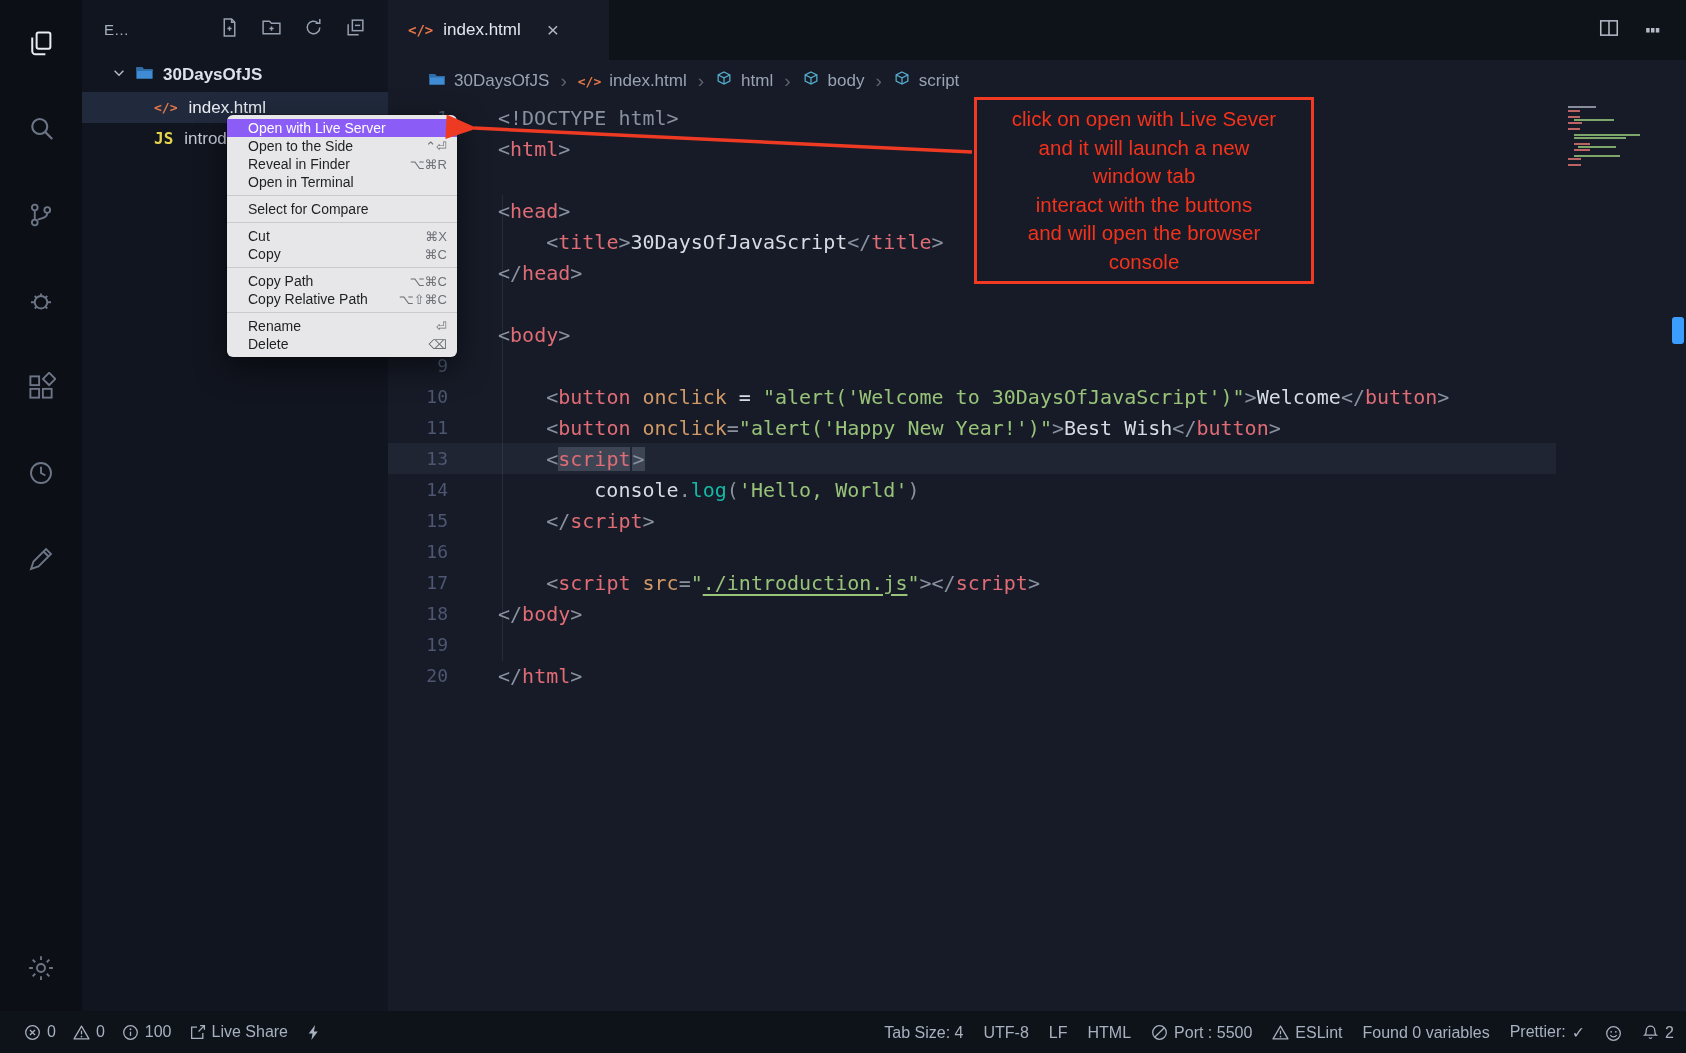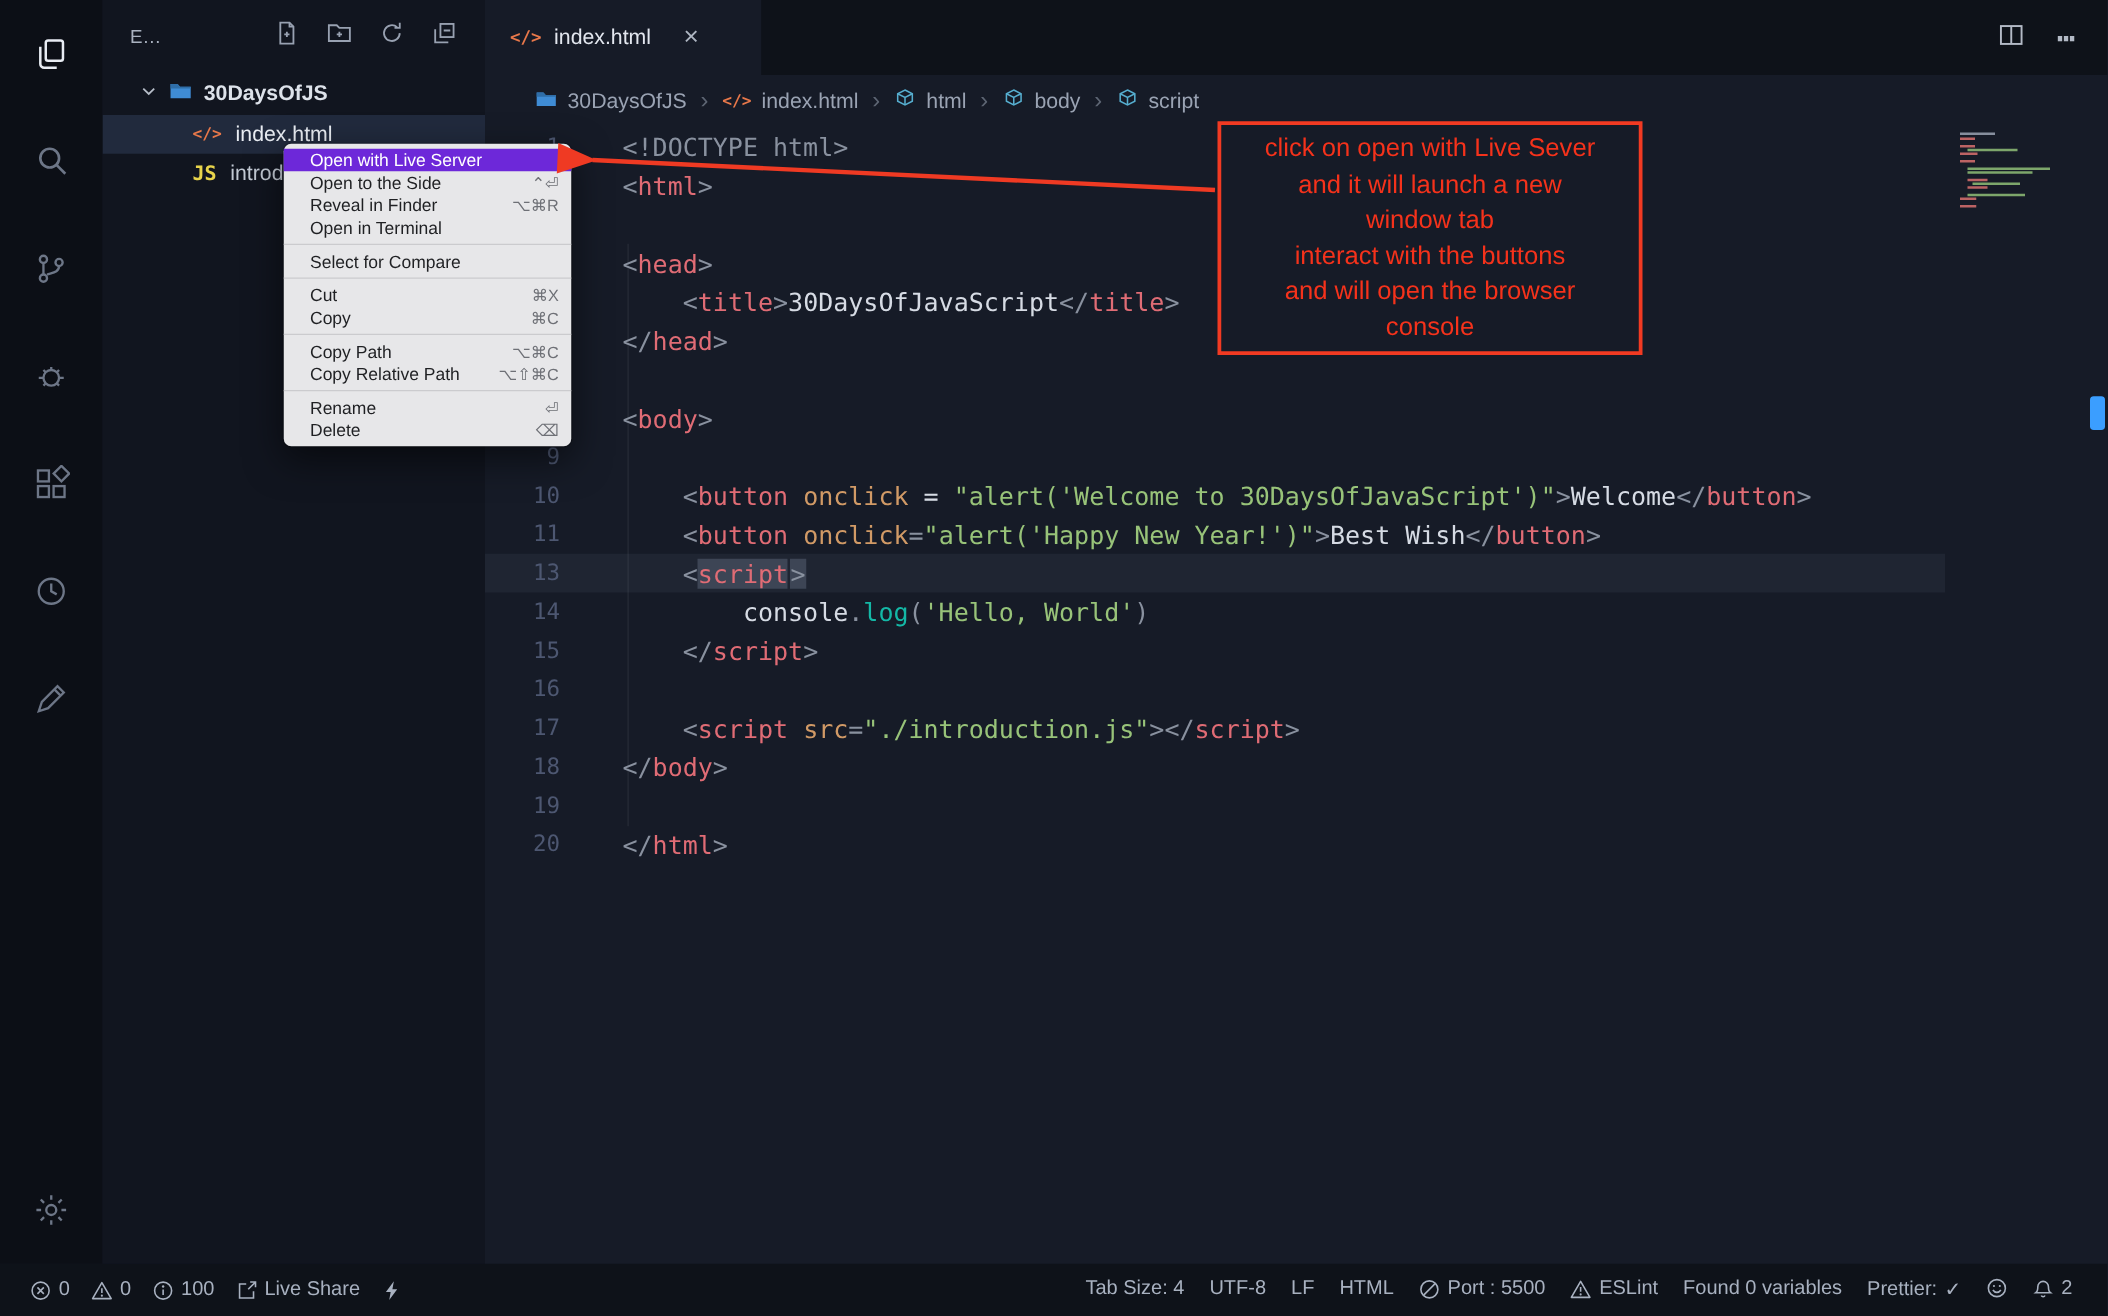--- a/index.html
+++ b/index.html
@@ -54,44 +54,44 @@
 
   .editor{position:absolute;top:102px;left:0;right:0;bottom:0}
   .indent-guide{position:absolute;left:114px;top:93px;width:1px;height:466px;background:rgba(255,255,255,.07)}
   .code{position:absolute;left:0;top:0;right:130px}
   .cline{display:flex;height:31px;align-items:center;font-family:"DejaVu Sans Mono",monospace;font-size:20px}
   .cline.hl{background:rgba(125,140,170,.09)}
   .gut{width:60px;flex:0 0 60px;text-align:right;color:#4d5771;font-size:18px;margin-right:50px}
   .ltxt{white-space:pre}
   .c-p{color:#89919f}.c-x,.c-w{color:#d6dbe4}.c-t{color:#e06c75}.c-a{color:#d19a66}
   .c-s{color:#98c379}.c-f{color:#14b8a6}
-  .c-l{color:#98c379;text-underline-offset:4px}
+  .c-l{color:#98c379;text-decoration:underline;text-underline-offset:4px}
   .c-tsel{color:#e06c75;background:#3d4555}
   .c-psel{color:#89919f;background:#3d4555;margin-left:2px}
 
   .minimap{position:absolute;top:2px;right:18px;width:100px}
   .ov-marker{position:absolute;right:2px;top:215px;width:12px;height:27px;background:#3b9eff;border-radius:3px}
 
   
   .statusbar{position:absolute;left:0;right:0;bottom:0;height:42px;background:#0e1219;
              display:flex;align-items:center;color:#a8b1c0;font-size:16px;z-index:6}
   .sb-left{display:flex;align-items:center;gap:17px;padding-left:24px}
-  .sb-right{margin-left:auto;display:flex;align-items:flex-start;gap:20px;padding-right:28px}
+  .sb-right{margin-left:auto;display:flex;align-items:flex-end;gap:20px;padding-right:12px}
   .st-item{display:flex;align-items:center;gap:6px;cursor:pointer;white-space:nowrap}
   .st-item .icon svg{width:17px;height:17px;display:block}
   .st-item .icon.txt-icon{font-family:"Liberation Sans",sans-serif;font-weight:400;font-size:16px}
 
   
   .ctx-menu{position:absolute;left:227px;top:115px;width:230px;background:#e7e7e9;border-radius:6px;
             box-shadow:0 10px 30px rgba(0,0,0,.55),0 0 0 1px rgba(0,0,0,.18);
             padding:4px 0;z-index:50;font-size:14px;color:#1f2023}
   .mitem{height:18px;display:flex;align-items:center;justify-content:space-between;
          padding:0 10px 0 21px;cursor:pointer}
   .mitem .mkey{color:#6e7076;font-size:13px}
-  .mitem.mhl{background:#6d28d9;color:#fff}
+  .mitem.mhl{background:#8b5cf6;color:#fff}
   .mitem.mhl .mkey{color:#fff}
   .msep{height:1px;background:#cbcbce;margin:4px 0}
 
   
   .annotation{position:absolute;left:974px;top:97px;width:326px;border:3px solid #f23a22;
               padding:5px 4px;z-index:40;text-align:center;color:#f5321b;
               font-size:20.5px;line-height:28.5px;font-weight:500}
   .arrow-layer{position:absolute;left:0;top:0;z-index:60;pointer-events:none}
 </style>
 </head>

